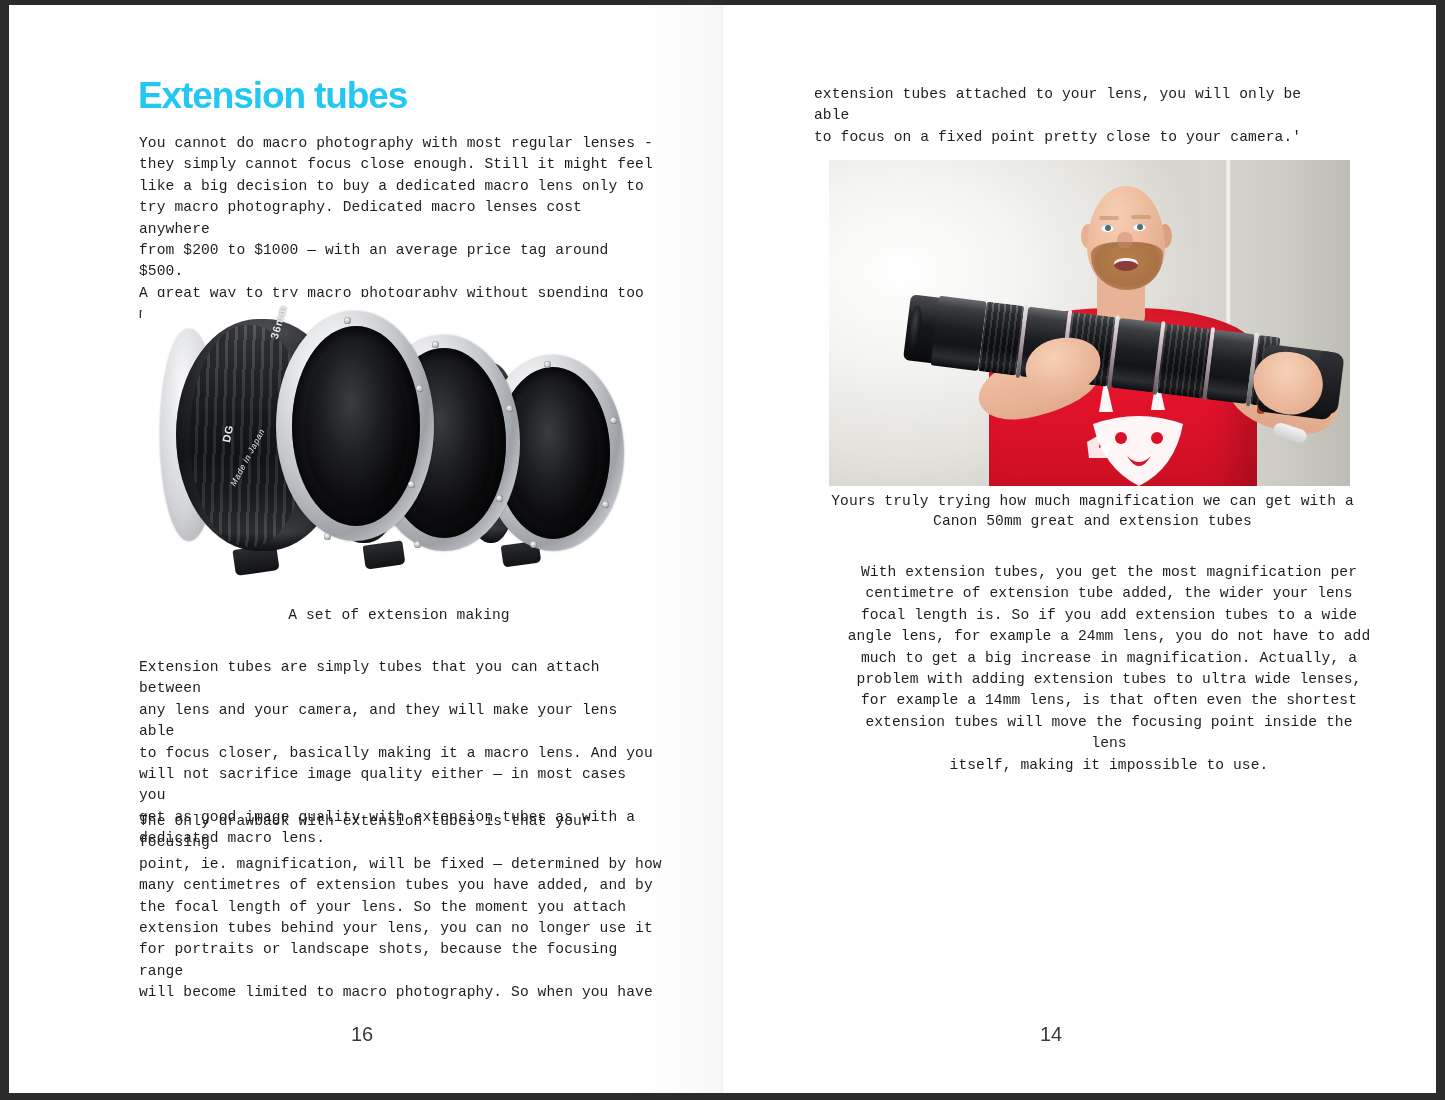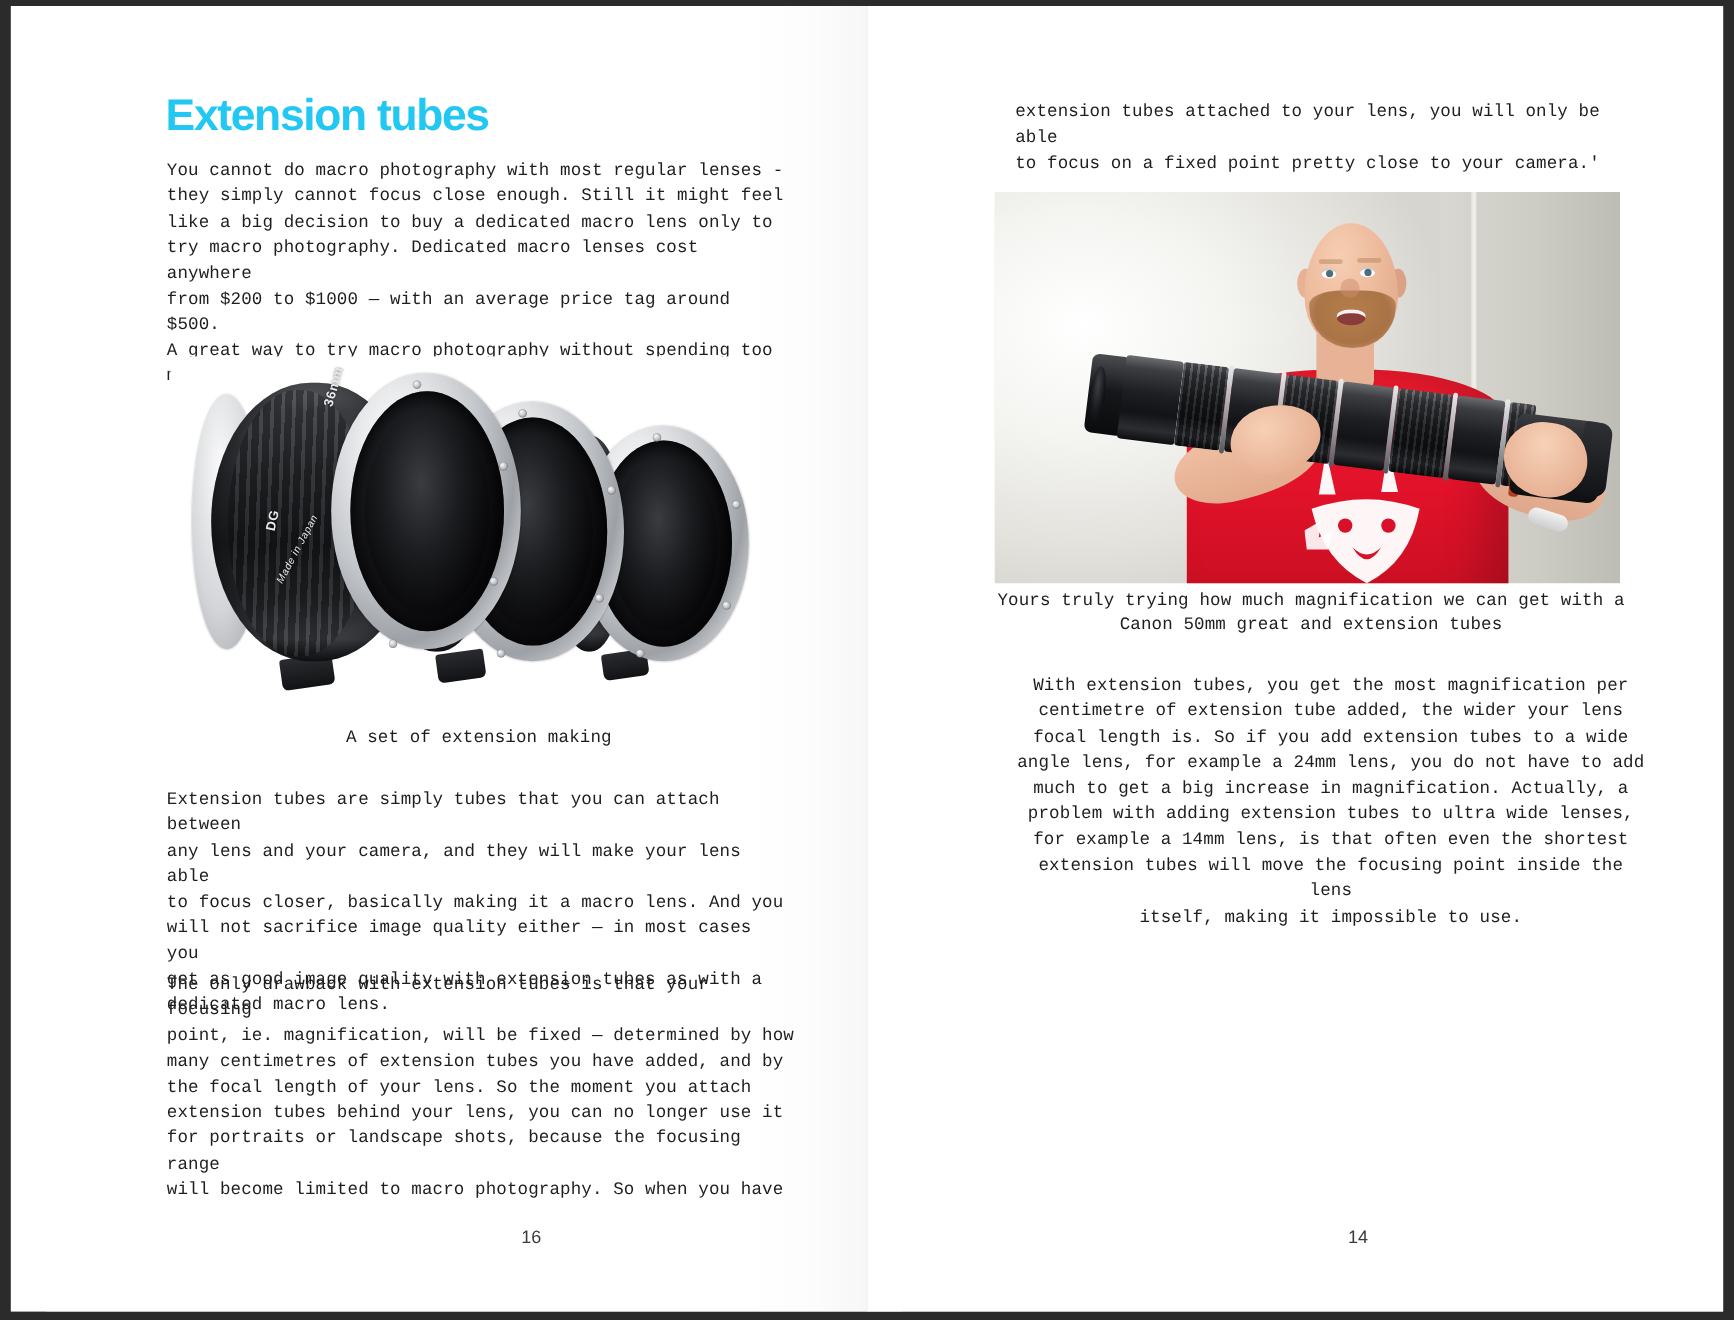--- a/index.html
+++ b/index.html
@@ -85,23 +85,23 @@
     line-height: 19.5px;
     color: #1e1e1e;
     text-align: center;
     letter-spacing: 0.1px;
     white-space: pre-line;
   }
   .folio {
     position: absolute;
     margin: 0;
     font-family: "Liberation Sans", "DejaVu Sans", sans-serif;
-    font-size: 15px;
+    font-size: 20px;
     color: #3a3a3a;
-    text-align: right;
+    text-align: left;
   }
 
   
   #fig-tubes {
     position: absolute;
     left: 104px; top: 292px;
     width: 520px; height: 300px;
     background: #ffffff;
     overflow: hidden;
   }
@@ -480,21 +480,21 @@
 for portraits or landscape shots, because the focusing range
 will become limited to macro photography. So when you have</p>
 
       <p class="folio" style="left:313px; top:1018px; width:100px;">16</p>
 
       <div id="gutter-shadow"></div>
     </div>
 
     <div class="page" id="page-right">
 
-      <p class="para" style="left:124px; top:79px; width:528px;">extension tubes attached to your lens, you will only be able
+      <p class="para" style="left:92px; top:79px; width:528px;">extension tubes attached to your lens, you will only be able
 to focus on a fixed point pretty close to your camera.'</p>
 
       <div id="fig-photo" style="left:107px; top:155px;">
         <div id="photo-wall"></div>
         <div id="photo-wall-right"></div>
         <div id="photo-wall-edge"></div>
 
         <div id="torso"></div>
 
         <svg id="fox" viewBox="0 0 104 116">

